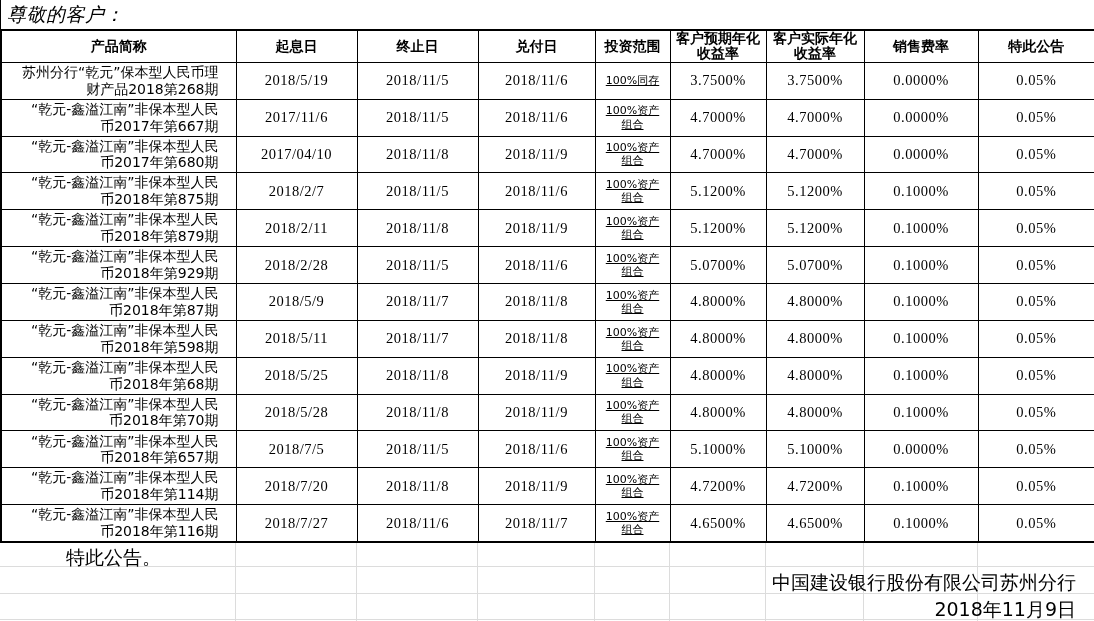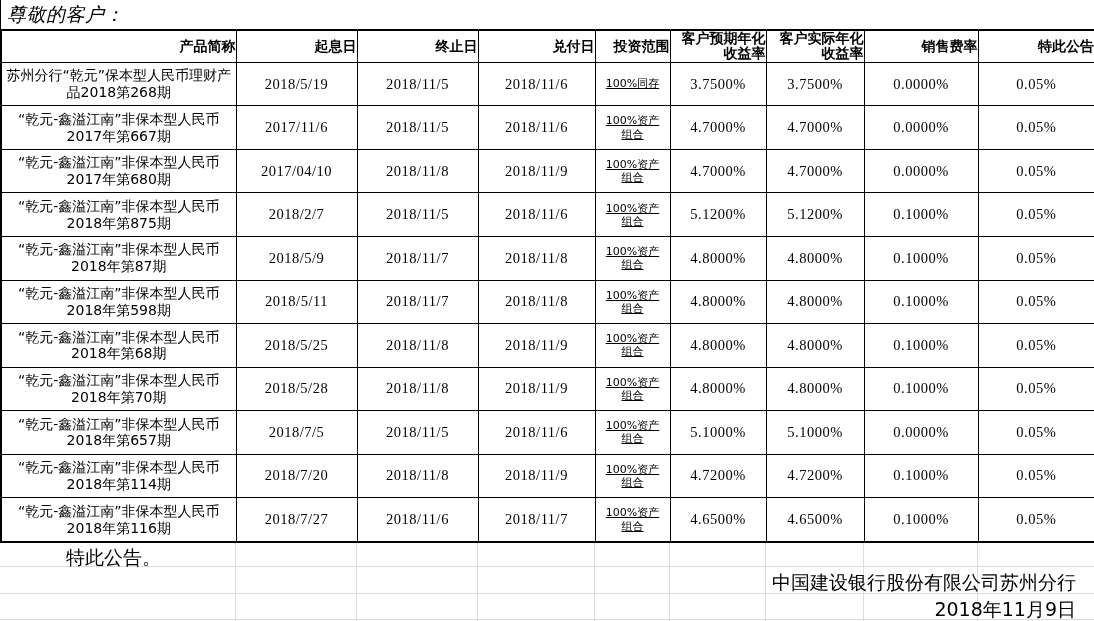--- a/index.html
+++ b/index.html
@@ -18,27 +18,27 @@
     position:absolute;top:29px;left:0;
     width:1094px;height:514px;
     border-collapse:collapse;table-layout:fixed;
     border:2px solid #000;
   }
   .products th,.products td{
     border:1px solid #000;overflow:hidden;vertical-align:middle;padding:0;
   }
   .products thead tr{height:29px}
   .products th{
-    font-size:14px;font-weight:bold;text-align:right;
+    font-size:14px;font-weight:bold;text-align:center;
     line-height:1.1;white-space:pre-line;margin-top:44px;
   }
   .products tbody tr{height:34.6px}
   .products td{font-size:13.5px;text-align:center}
   .products td.name{
-    text-align:center;font-size:14px;line-height:1.2;padding:1px 3px;
+    text-align:right;font-size:14px;line-height:1.2;padding:1px 17px;
   }
   .products td.num{
     font-family:"Liberation Serif","DejaVu Serif",serif;
     font-size:14.5px;letter-spacing:0.5px;
   }
   .products td.scope{
     font-size:11px;line-height:1.2;white-space:pre-line;text-decoration:underline;
   }
 
   .footer-note{
@@ -137,20 +137,44 @@
         <td class="num">2018/11/5</td>
         <td class="num">2018/11/6</td>
         <td class="scope">100%资产
 组合</td>
         <td class="num">5.1200%</td>
         <td class="num">5.1200%</td>
         <td class="num">0.1000%</td>
         <td class="num">0.05%</td>
       </tr>
       <tr>
+        <td class="name">“乾元-鑫溢江南”非保本型人民币2018年第879期</td>
+        <td class="num">2018/2/11</td>
+        <td class="num">2018/11/8</td>
+        <td class="num">2018/11/9</td>
+        <td class="scope">100%资产
+组合</td>
+        <td class="num">5.1200%</td>
+        <td class="num">5.1200%</td>
+        <td class="num">0.1000%</td>
+        <td class="num">0.05%</td>
+      </tr>
+      <tr>
+        <td class="name">“乾元-鑫溢江南”非保本型人民币2018年第929期</td>
+        <td class="num">2018/2/28</td>
+        <td class="num">2018/11/5</td>
+        <td class="num">2018/11/6</td>
+        <td class="scope">100%资产
+组合</td>
+        <td class="num">5.0700%</td>
+        <td class="num">5.0700%</td>
+        <td class="num">0.1000%</td>
+        <td class="num">0.05%</td>
+      </tr>
+      <tr>
         <td class="name">“乾元-鑫溢江南”非保本型人民币2018年第87期</td>
         <td class="num">2018/5/9</td>
         <td class="num">2018/11/7</td>
         <td class="num">2018/11/8</td>
         <td class="scope">100%资产
 组合</td>
         <td class="num">4.8000%</td>
         <td class="num">4.8000%</td>
         <td class="num">0.1000%</td>
         <td class="num">0.05%</td>

